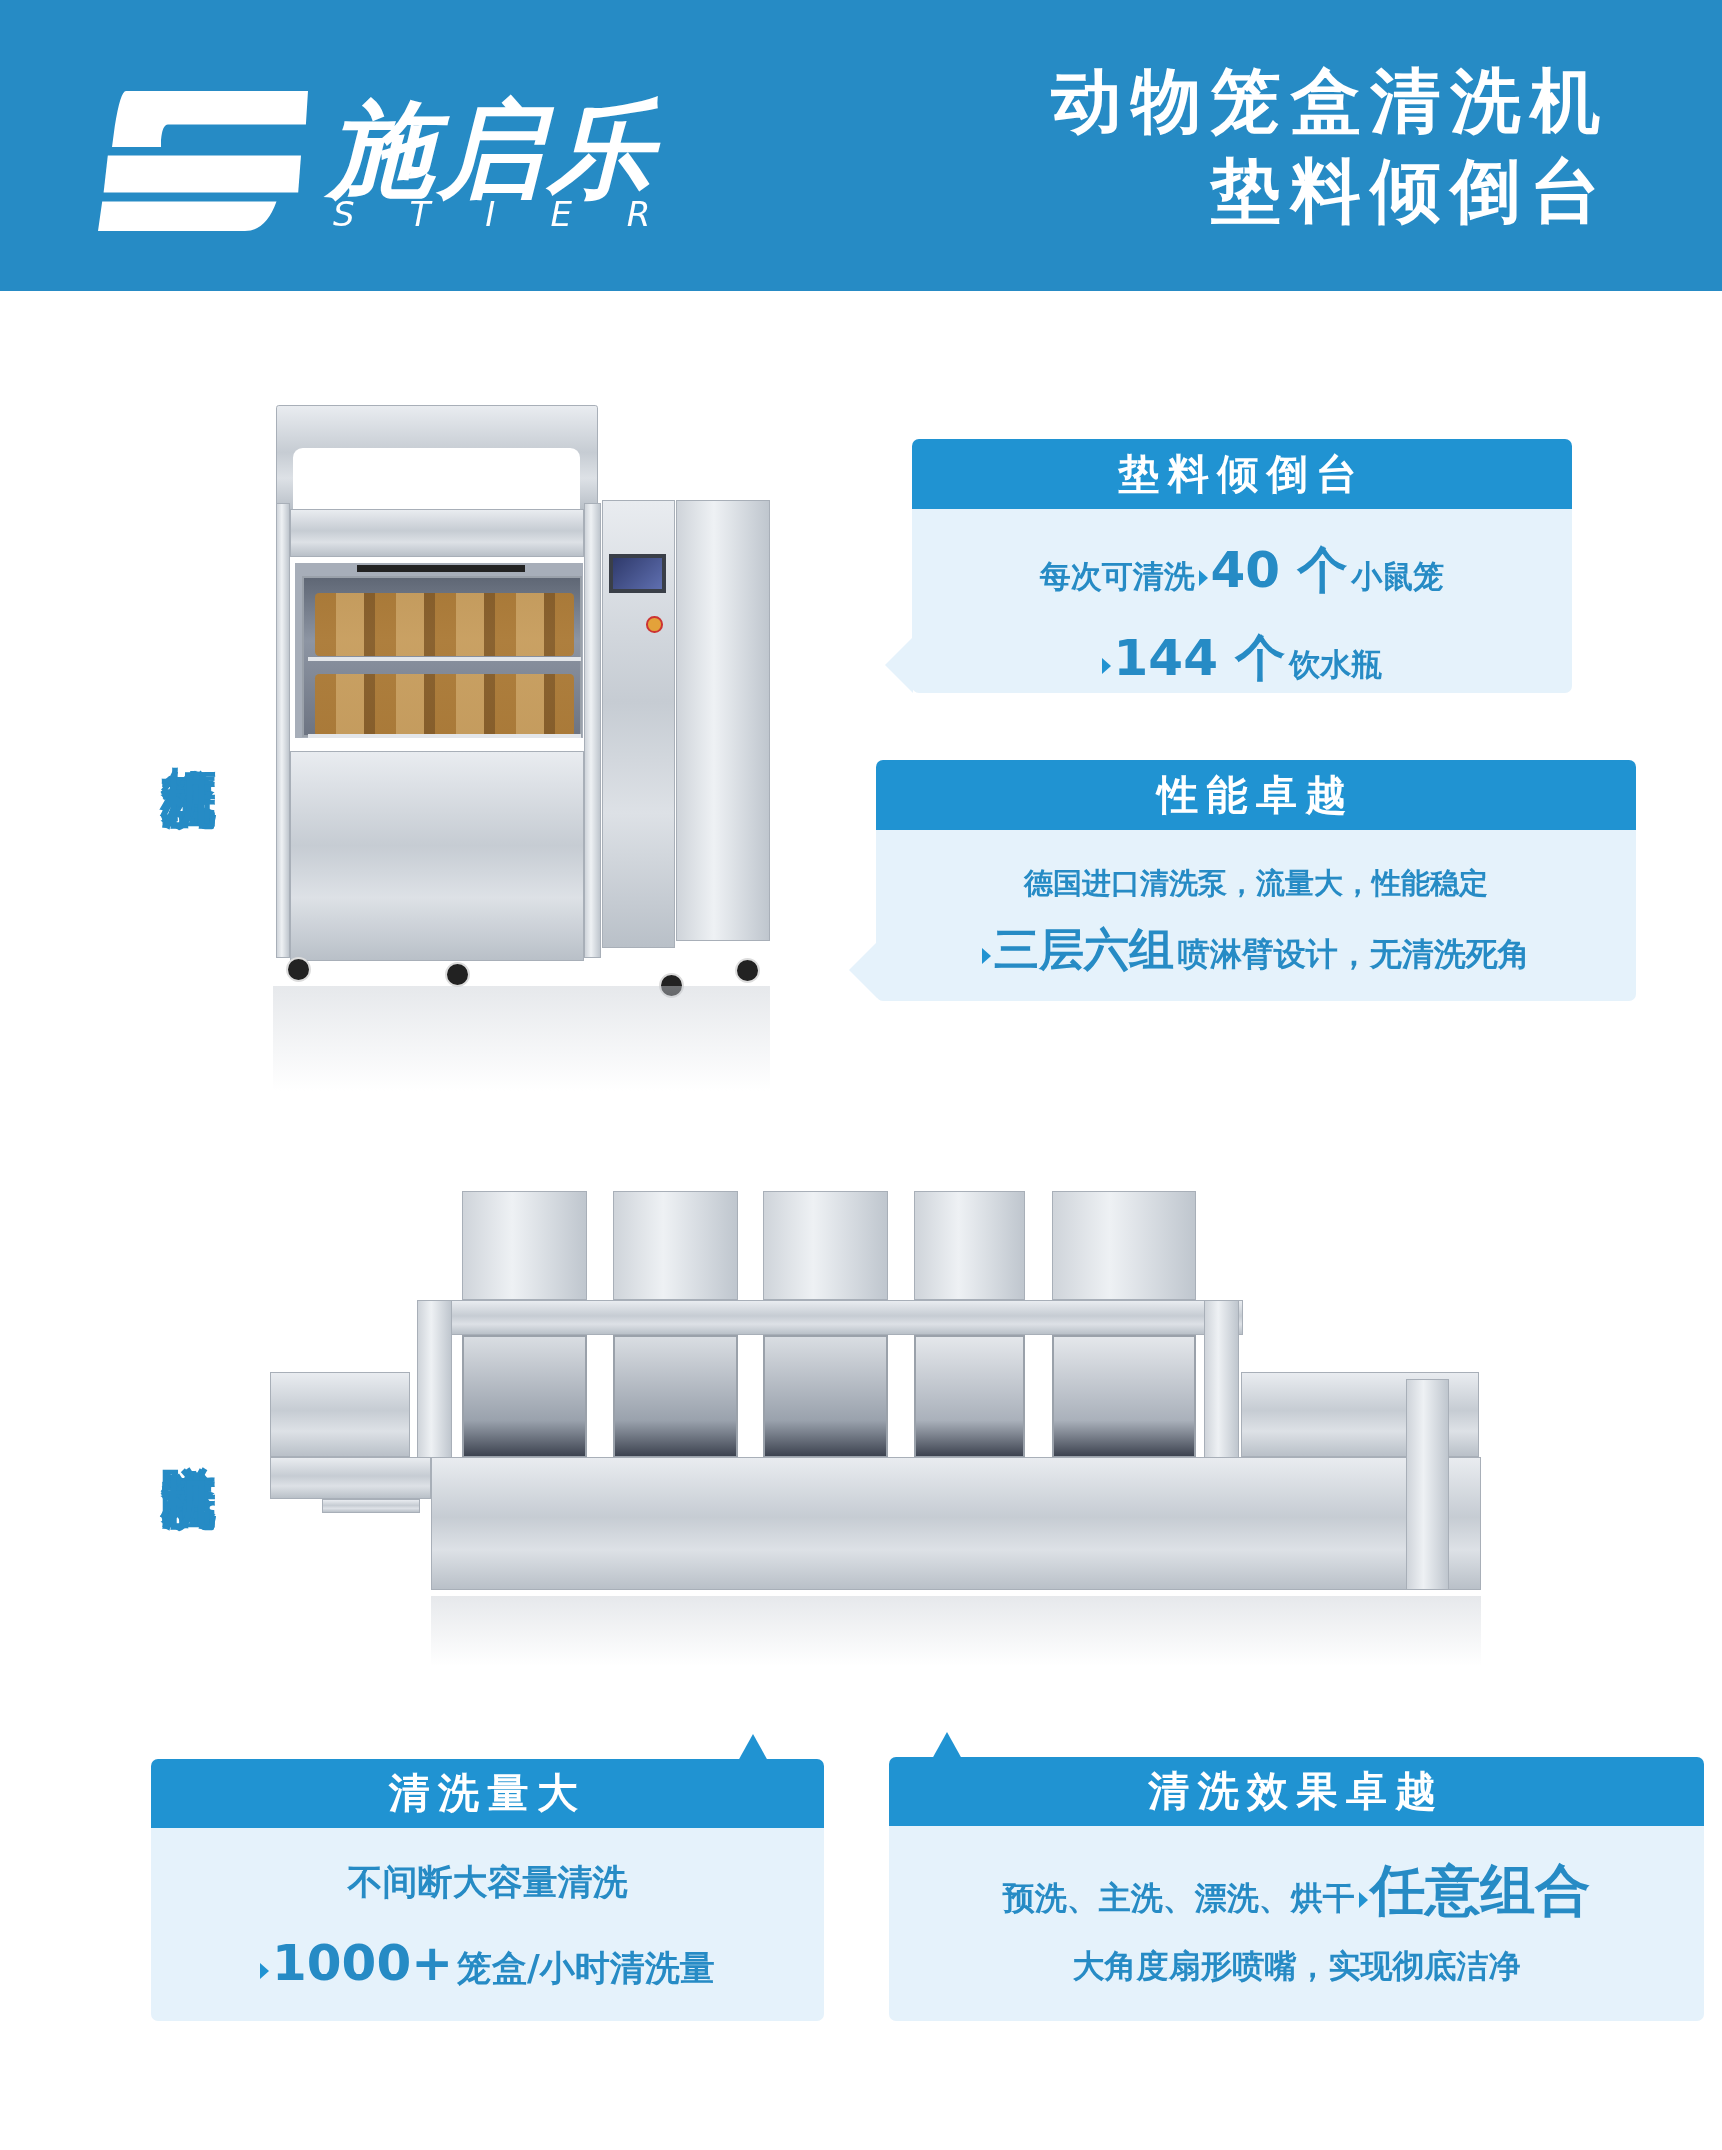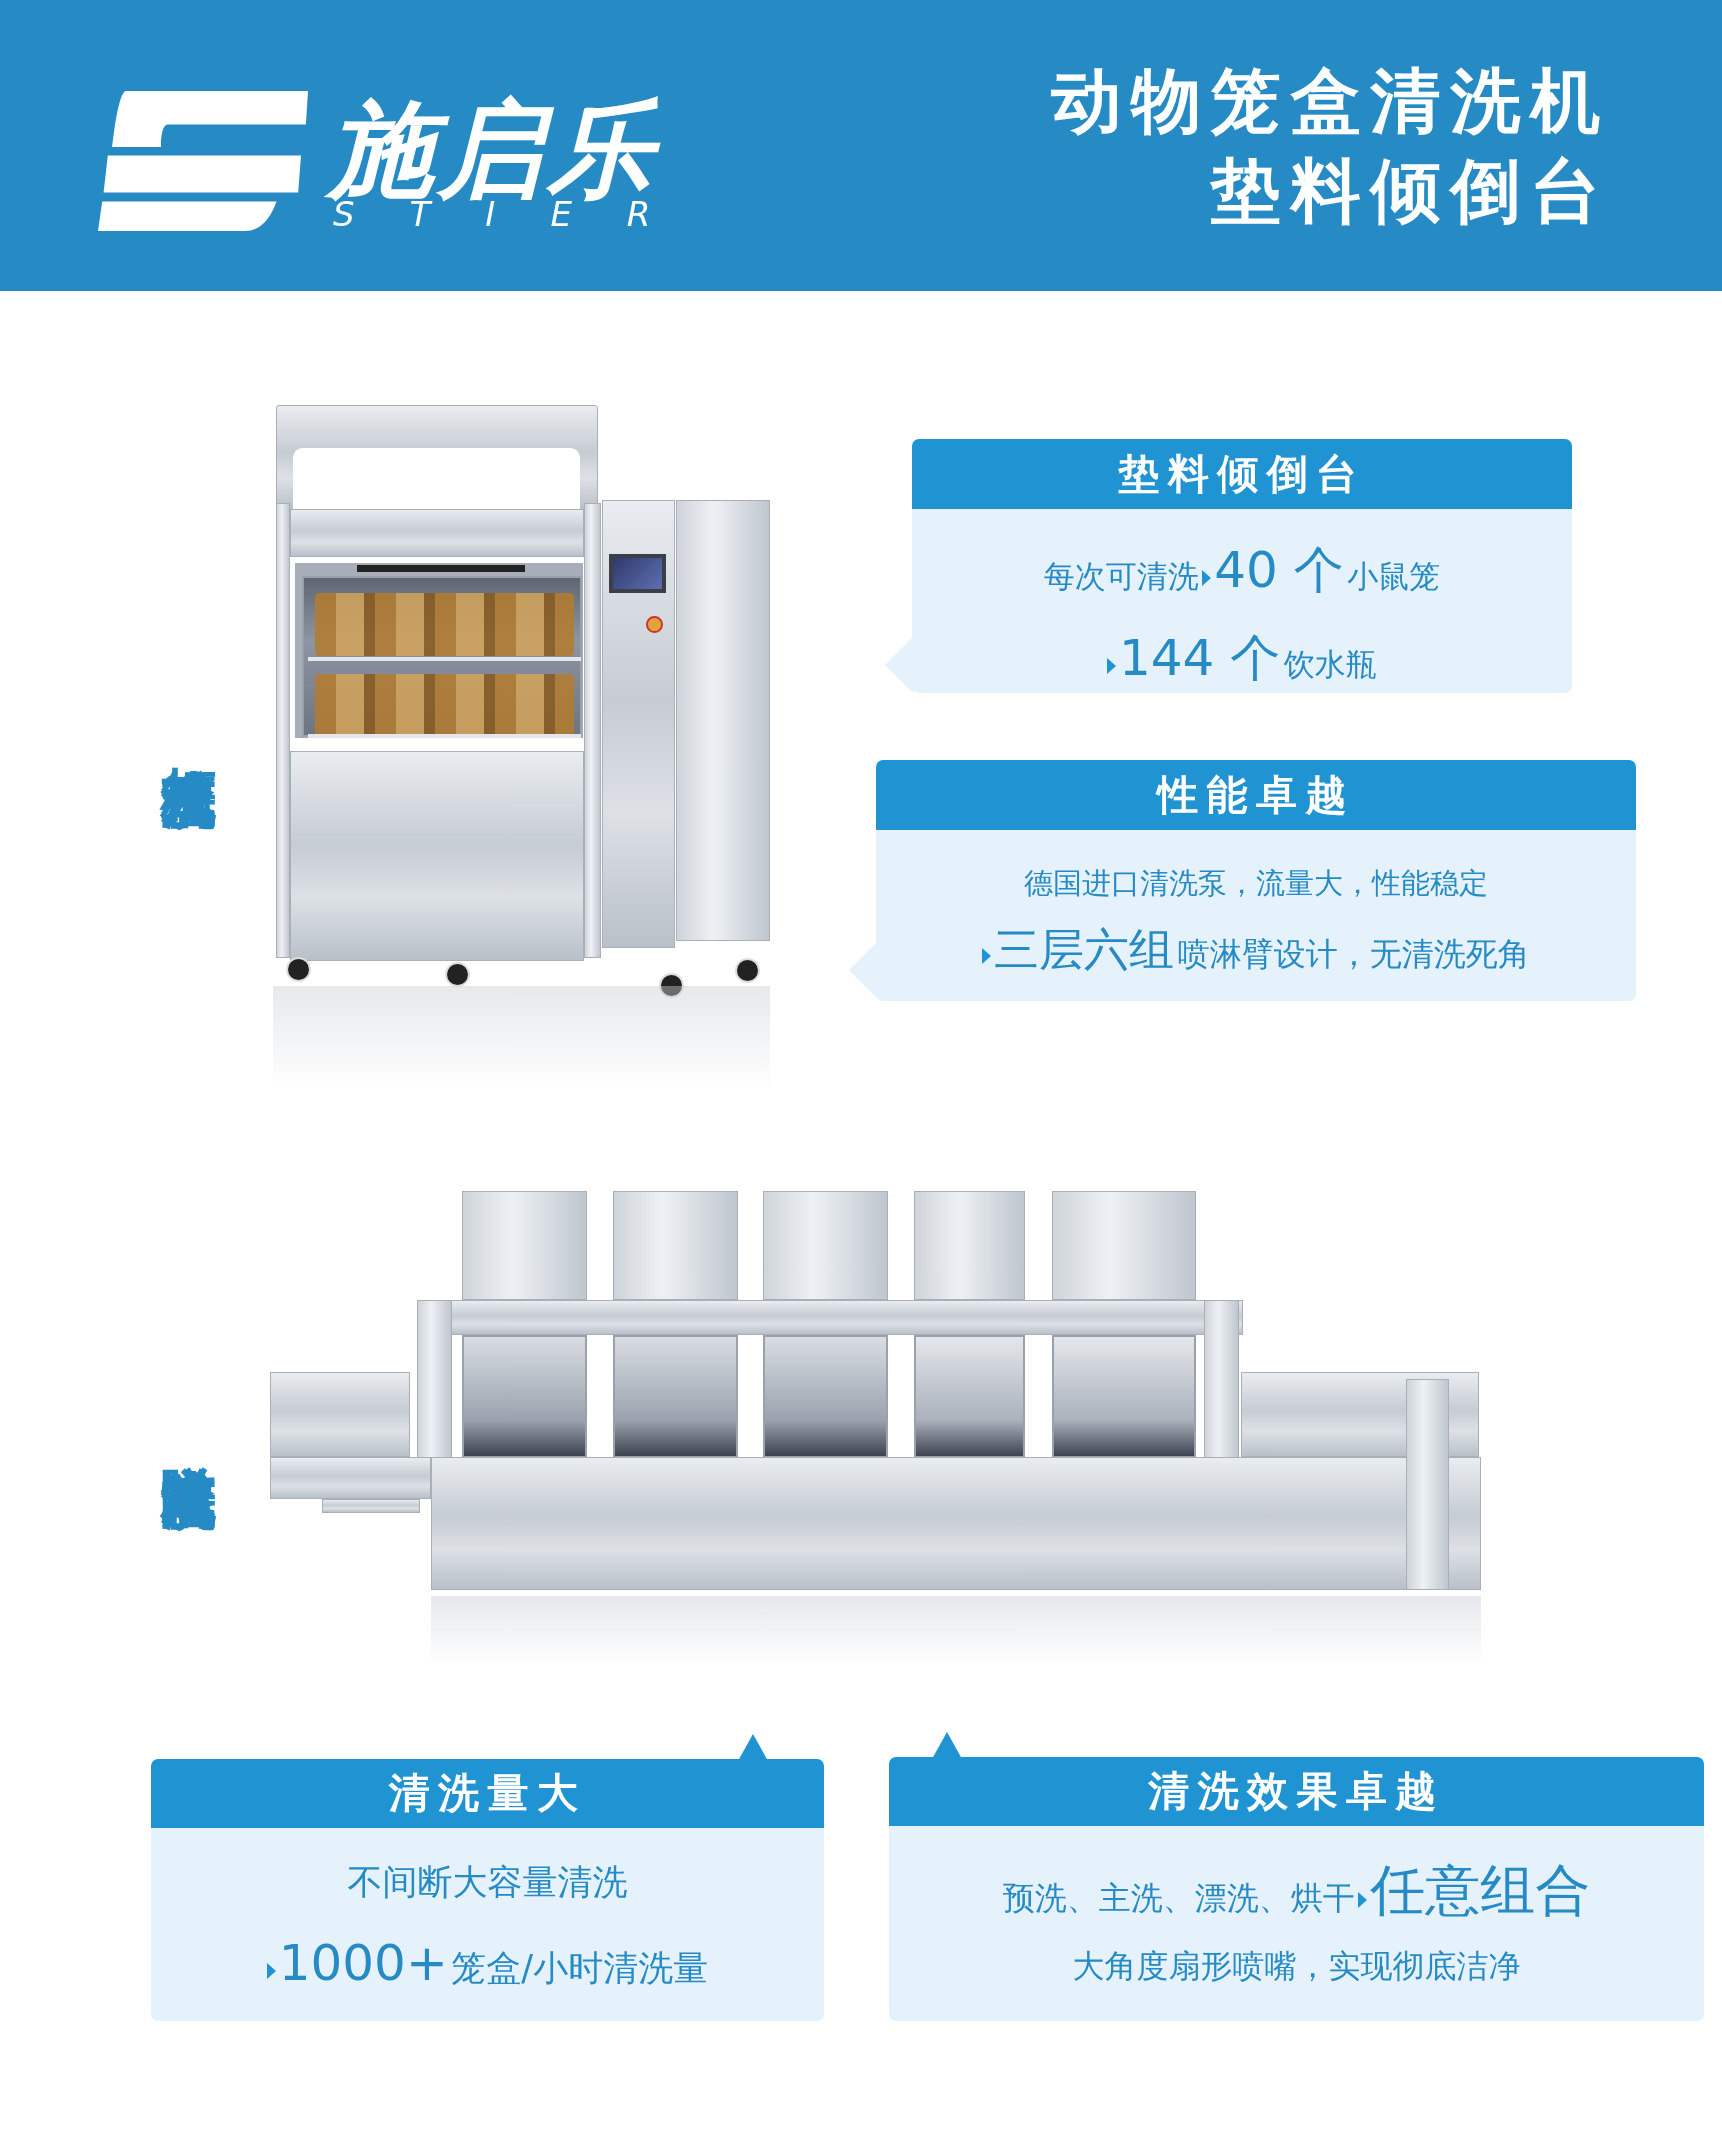--- a/index.html
+++ b/index.html
@@ -44,21 +44,21 @@
   .reflect { position: absolute; background: linear-gradient(180deg,rgba(200,205,212,.45),rgba(255,255,255,0)); }
 
   .box { position: absolute; }
   .box-head {
     position: absolute; left: 0; right: 0; top: 0; background: #2093d2;
     color: #fff; font-weight: bold; text-align: center; border-radius: 7px 7px 0 0;
     letter-spacing: 8.4px;
   }
   .box-body {
     position: absolute; left: 0; right: 0; background: #e5f2fb; border-radius: 0 0 7px 7px;
-    color: #268bc5; text-align: center; font-weight: normal;
+    color: #268bc5; text-align: center; font-weight: bold;
   }
   .ptr-left {
     position: absolute; width: 0; height: 0;
     border-top: 28px solid transparent; border-bottom: 28px solid transparent;
     border-right: 28px solid #e5f2fb;
   }
   .ptr-up {
     position: absolute; width: 0; height: 0;
     border-left: 15.4px solid transparent; border-right: 15.4px solid transparent;
     border-bottom: 27px solid #2093d2;

